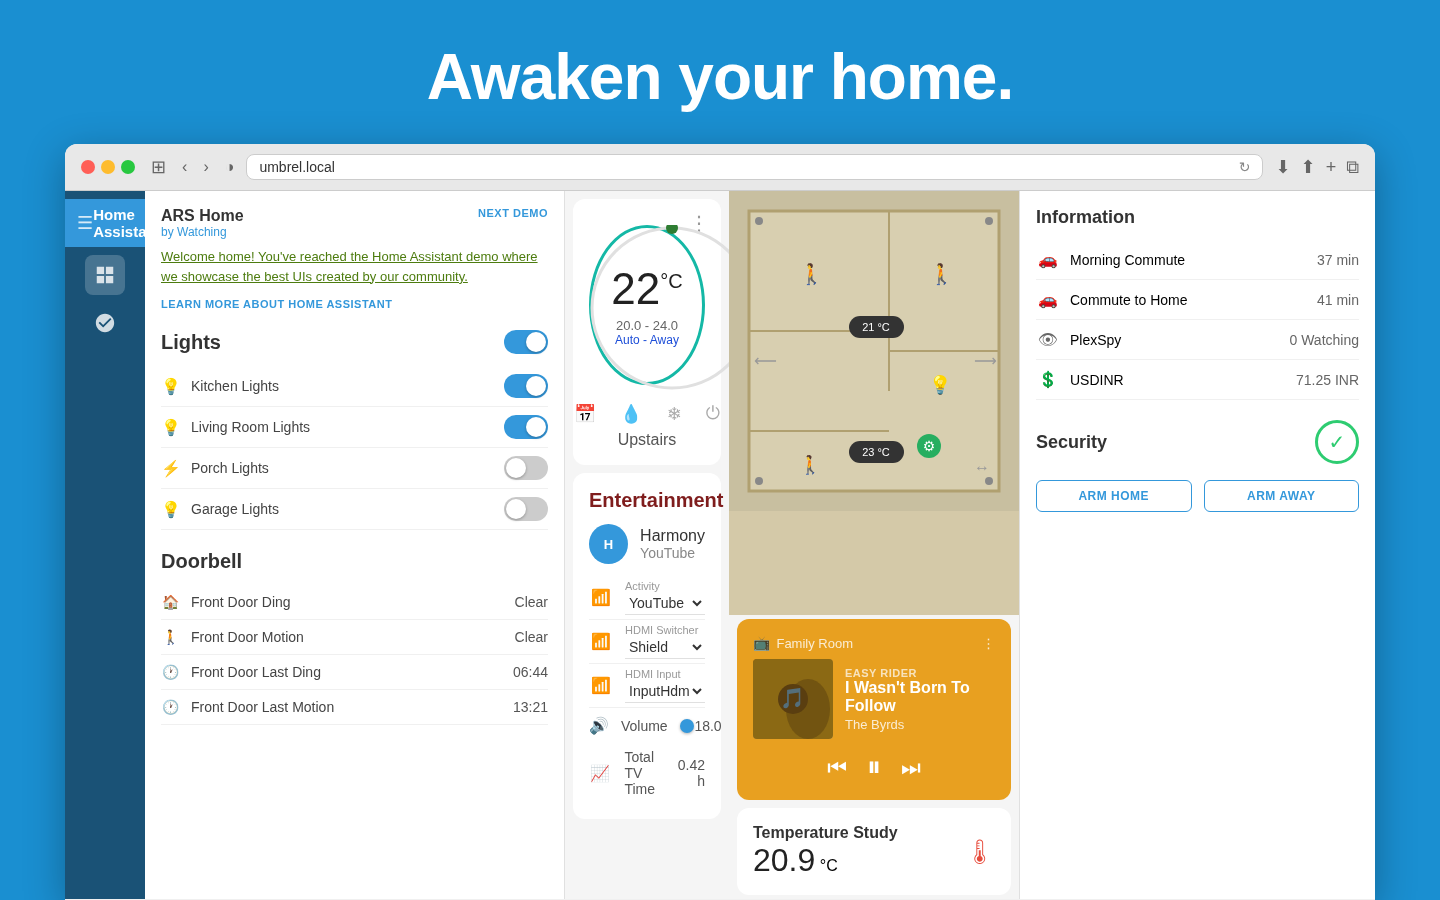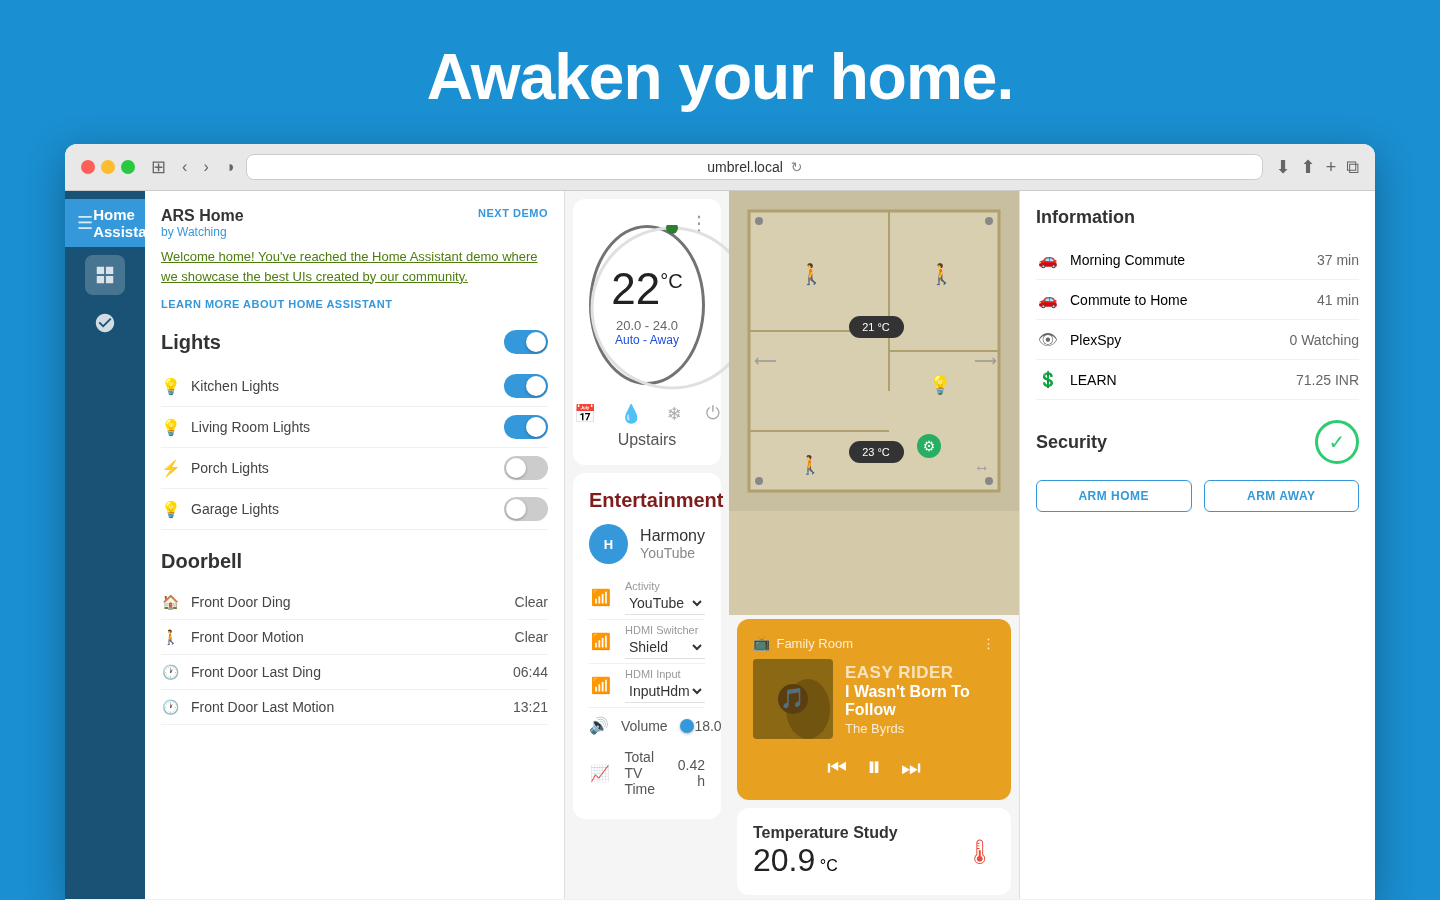--- a/index.html
+++ b/index.html
@@ -51,21 +51,21 @@
       flex: 1;
       background: white;
       border: 1px solid #ccc;
       border-radius: 8px;
       padding: 4px 12px;
       font-size: 14px;
       color: #333;
       text-align: center;
       display: flex;
       align-items: center;
-      justify-content: center;
+      justify-content: space-between;
       gap: 8px;
     }
     .reload-btn { color: #888; font-size: 14px; }
     .browser-actions { display: flex; gap: 10px; align-items: center; color: #666; font-size: 18px; }
     .browser-action-btn { background: none; border: none; cursor: pointer; color: #666; font-size: 18px; }
 
     
     .app-container {
       display: flex;
       height: calc(100% - 48px);
@@ -199,21 +199,21 @@
       display: flex;
       justify-content: center;
       align-items: center;
       padding: 10px 0;
       position: relative;
     }
     .thermostat-circle {
       width: 160px;
       height: 160px;
       border-radius: 50%;
-      border: 3px solid #737373;
+      border: 3px solid #14b8a6;
       position: relative;
       display: flex;
       flex-direction: column;
       align-items: center;
       justify-content: center;
     }
     .thermostat-arc {
       position: absolute;
       top: -3px; left: -3px;
       width: 166px; height: 166px;
@@ -684,21 +684,21 @@
               <div class="album-art-inner">
                 <svg width="80" height="80" viewBox="0 0 80 80">
                   <rect width="80" height="80" fill="#8B6914"></rect>
                   <ellipse cx="55" cy="50" rx="22" ry="30" fill="#6B4F10" opacity="0.8"></ellipse>
                   <circle cx="40" cy="40" r="15" fill="#5a3e10"></circle>
                   <text x="40" y="46" font-size="20" text-anchor="middle" fill="#e8c050">🎵</text>
                 </svg>
               </div>
             </div>
             <div class="music-info">
-              <div style="font-size:17px; color:rgba(255,255,255,0.7); font-weight:600; letter-spacing:0.5px; text-transform:uppercase;">easy RIDER</div>
+              <div style="font-size:11px; color:rgba(255,255,255,0.7); font-weight:600; letter-spacing:0.5px; text-transform:uppercase;">easy RIDER</div>
               <div class="music-title">I Wasn't Born To Follow</div>
               <div class="music-artist">The Byrds</div>
             </div>
           </div>
           <div class="music-controls">
             <button class="music-btn">⏮</button>
             <button class="music-btn play">⏸</button>
             <button class="music-btn">⏭</button>
           </div>
         </div>
@@ -728,21 +728,21 @@
           <span class="info-name">Commute to Home</span>
           <span class="info-value">41 min</span>
         </div>
         <div class="info-row">
           <span class="info-icon">👁</span>
           <span class="info-name">PlexSpy</span>
           <span class="info-value">0 Watching</span>
         </div>
         <div class="info-row">
           <span class="info-icon">💲</span>
-          <span class="info-name">LEARN</span>
+          <span class="info-name">USDINR</span>
           <span class="info-value">71.25 INR</span>
         </div>
 
         <div class="security-section">
           <div class="security-header">
             <span class="security-title">Security</span>
             <div class="security-status">
               <span>✓</span>
             </div>
           </div>

